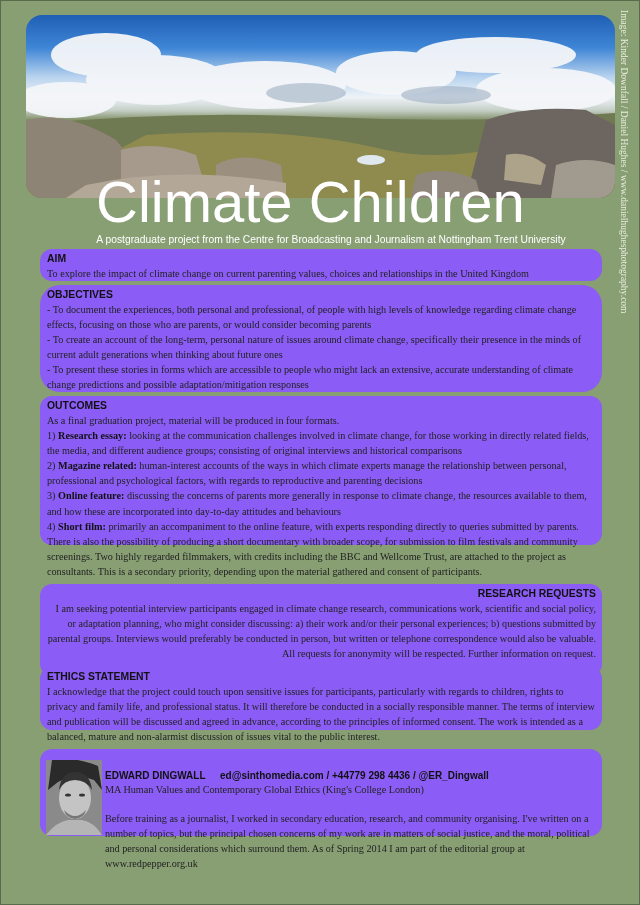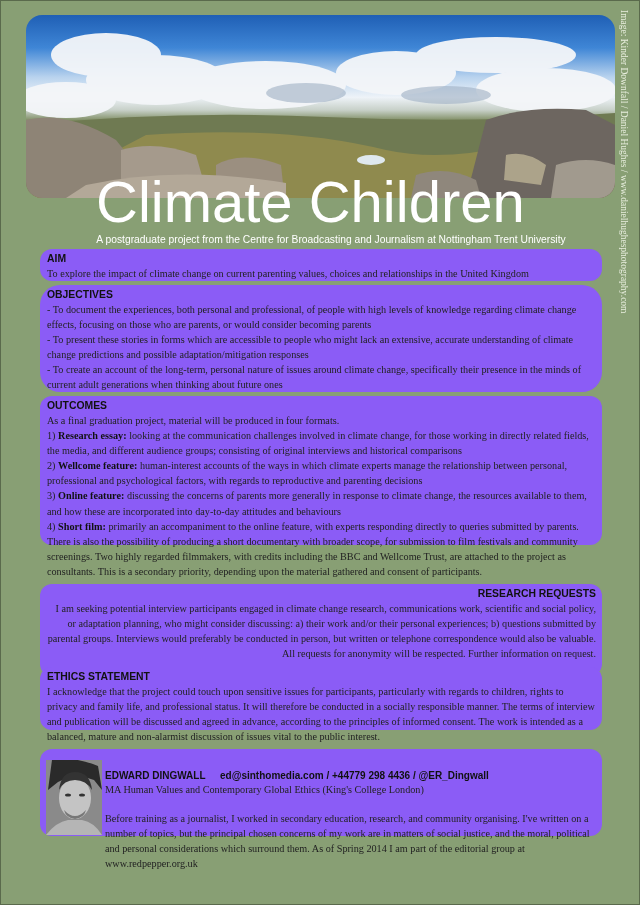--- a/index.html
+++ b/index.html
@@ -75,29 +75,29 @@
 <div class="subtitle">A postgraduate project from the Centre for Broadcasting and Journalism at Nottingham Trent University</div>
 
 <div class="box" id="aim">
   <h2>AIM</h2>
   <p>To explore the impact of climate change on current parenting values, choices and relationships in the United Kingdom</p>
 </div>
 
 <div class="box" id="objectives">
   <h2>OBJECTIVES</h2>
   <p>- To document the experiences, both personal and professional, of people with high levels of knowledge regarding climate change effects, focusing on those who are parents, or would consider becoming parents</p>
+  <p>- To create an account of the long-term, personal nature of issues around climate change, specifically their presence in the minds of current adult generations when thinking about future ones</p>
   <p>- To present these stories in forms which are accessible to people who might lack an extensive, accurate understanding of climate change predictions and possible adaptation/mitigation responses</p>
-  <p>- To create an account of the long-term, personal nature of issues around climate change, specifically their presence in the minds of current adult generations when thinking about future ones</p>
 </div>
 
 <div class="box" id="outcomes">
   <h2>OUTCOMES</h2>
   <p>As a final graduation project, material will be produced in four formats.</p>
   <p><span>1) </span><b>Research essay:</b><span> looking at the communication challenges involved in climate change, for those working in directly related fields, the media, and different audience groups; consisting of original interviews and historical comparisons</span></p>
-  <p><span>2) </span><b>Wellcome feature:</b><span> human-interest accounts of the ways in which climate experts manage the relationship between personal, professional and psychological factors, with regards to reproductive and parenting decisions</span></p>
+  <p><span>2) </span><b>Magazine related:</b><span> human-interest accounts of the ways in which climate experts manage the relationship between personal, professional and psychological factors, with regards to reproductive and parenting decisions</span></p>
   <p><span>3) </span><b>Online feature:</b><span> discussing the concerns of parents more generally in response to climate change, the resources available to them, and how these are incorporated into day-to-day attitudes and behaviours</span></p>
   <p><span>4) </span><b>Short film:</b><span> primarily an accompaniment to the online feature, with experts responding directly to queries submitted by parents. There is also the possibility of producing a short documentary with broader scope, for submission to film festivals and community screenings. Two highly regarded filmmakers, with credits including the BBC and Wellcome Trust, are attached to the project as consultants. This is a secondary priority, depending upon the material gathered and consent of participants.</span></p>
 </div>
 
 <div class="box" id="research">
   <h2>RESEARCH REQUESTS</h2>
   <p>I am seeking potential interview participants engaged in climate change research, communications work, scientific and social policy, or adaptation planning, who might consider discussing: a) their work and/or their personal experiences; b) questions submitted by parental groups. Interviews would preferably be conducted in person, but written or telephone correspondence would also be valuable. All requests for anonymity will be respected. Further information on request.</p>
 </div>
 
 <div class="box" id="ethics">

